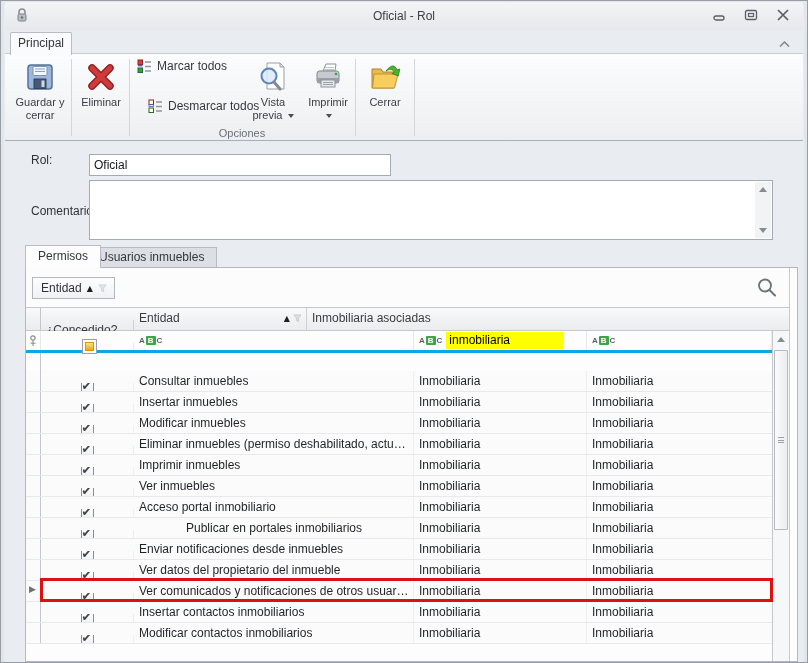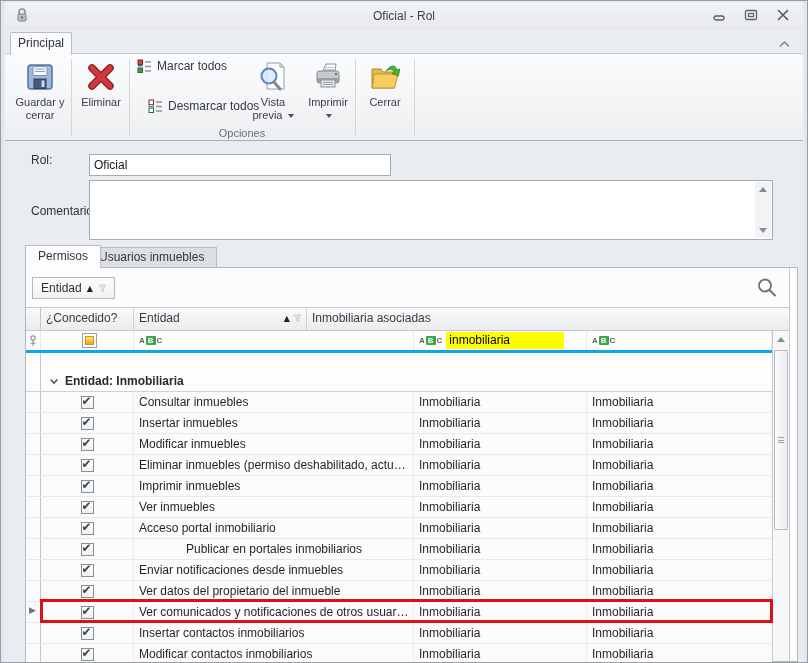--- a/index.html
+++ b/index.html
@@ -59,21 +59,21 @@
   .gtoolbar { position:absolute; left:0; right:0; top:0; height:40px; border-bottom:1px solid #c5c8cc; background:#fcfcfd; }
   .chip { position:absolute; left:6px; top:9px; height:22px; padding:0 7px 0 8px; background:linear-gradient(#fdfdfe,#eff1f3);
           border:1px solid #b4b8be; display:flex; align-items:center; gap:5px; color:#2e3237; }
   .chip .sort { font-size:8px; color:#1c1e21; }
   .search-ic { position:absolute; right:10px; top:8px; }
 
   .hdr { position:absolute; left:0; right:0; top:40px; height:23px; display:flex;
          background:linear-gradient(#f8f9fa,#eaecee); border-bottom:1px solid #c5c8cc; color:#383c41; }
   .hcell { padding:3px 0 0 5px; border-right:1px solid #cdd0d4; position:relative; }
   .hdr .ind, .r-ind { width:15px; flex:none; padding:0; border-right:1px solid #c3c6ca; }
-  .w-conc { width:93px; flex:none; } .w-perm { width:280px; flex:none; } .w-ent { width:173px; flex:none; } .w-app { flex:1; border-right:none; }
+  .w-conc { width:93px; flex:none;margin-top:12px; } .w-perm { width:280px; flex:none; } .w-ent { width:173px; flex:none; } .w-app { flex:1; border-right:none; }
   .h-ent-ic { position:absolute; right:4px; top:6px; display:flex; align-items:center; gap:3px; }
   .h-ent-ic .sort { font-size:8px; color:#1c1e21; }
 
   .gridbody { position:absolute; left:0; right:17px; top:63px; bottom:0; background:#fdfdfe; }
   .frow { display:flex; height:22px; border-bottom:3px solid #0ea5e9; background:#fdfdfe; align-items:stretch; }
   .fcell { display:flex; align-items:center; gap:4px; padding-left:5px; border-right:1px solid #e7e9eb; }
   .gap { height:18px; border-bottom:none; display:flex; }
   .grow { display:flex; height:21px; border-bottom:1px solid #cdd0d4; align-items:center; font-weight:bold; color:#26292d; }
   .grow .gtxt { margin-left:8px; }
   .row { display:flex; height:21px; border-bottom:1px solid #e8e9eb; position:relative; background:#fbfbfc; }
@@ -293,29 +293,20 @@
             </div>
             <div class="fcell w-app">
               <span class="abc">A<b>B</b>C</span>
             </div>
           </div>
 
           <div class="gap">
               <div class="r-ind" style="border-right:1px solid #c3c6ca;"></div>
             </div>
 
-          <div class="grow">
-            <div class="r-ind" style="height:100%; border-right:1px solid #c3c6ca;"></div>
-            <span class="gtxt" style="display:flex; align-items:center; gap:6px;">
-              <svg width="10" height="7" viewBox="0 0 12 8">
-                  <path d="M2 1.5 L6 6 L10 1.5" fill="none" stroke="#4a5056" stroke-width="1.8"></path>
-                </svg>
-              <span>Entidad: Inmobiliaria</span>
-            </span>
-          </div>
 
           <div>
               <div class="row">
     <div class="r-ind"></div>
     <div class="cell w-conc ccell" style="border-right:1px solid #eceef0;">
                   <span class="cbx"></span>
                 </div>
     <div class="cell w-perm c-perm" style="border-right:1px solid #eceef0;">Consultar inmuebles</div>
     <div class="cell w-ent c-ent" style="border-right:1px solid #eceef0;">Inmobiliaria</div>
     <div class="cell w-app c-app">Inmobiliaria</div>

